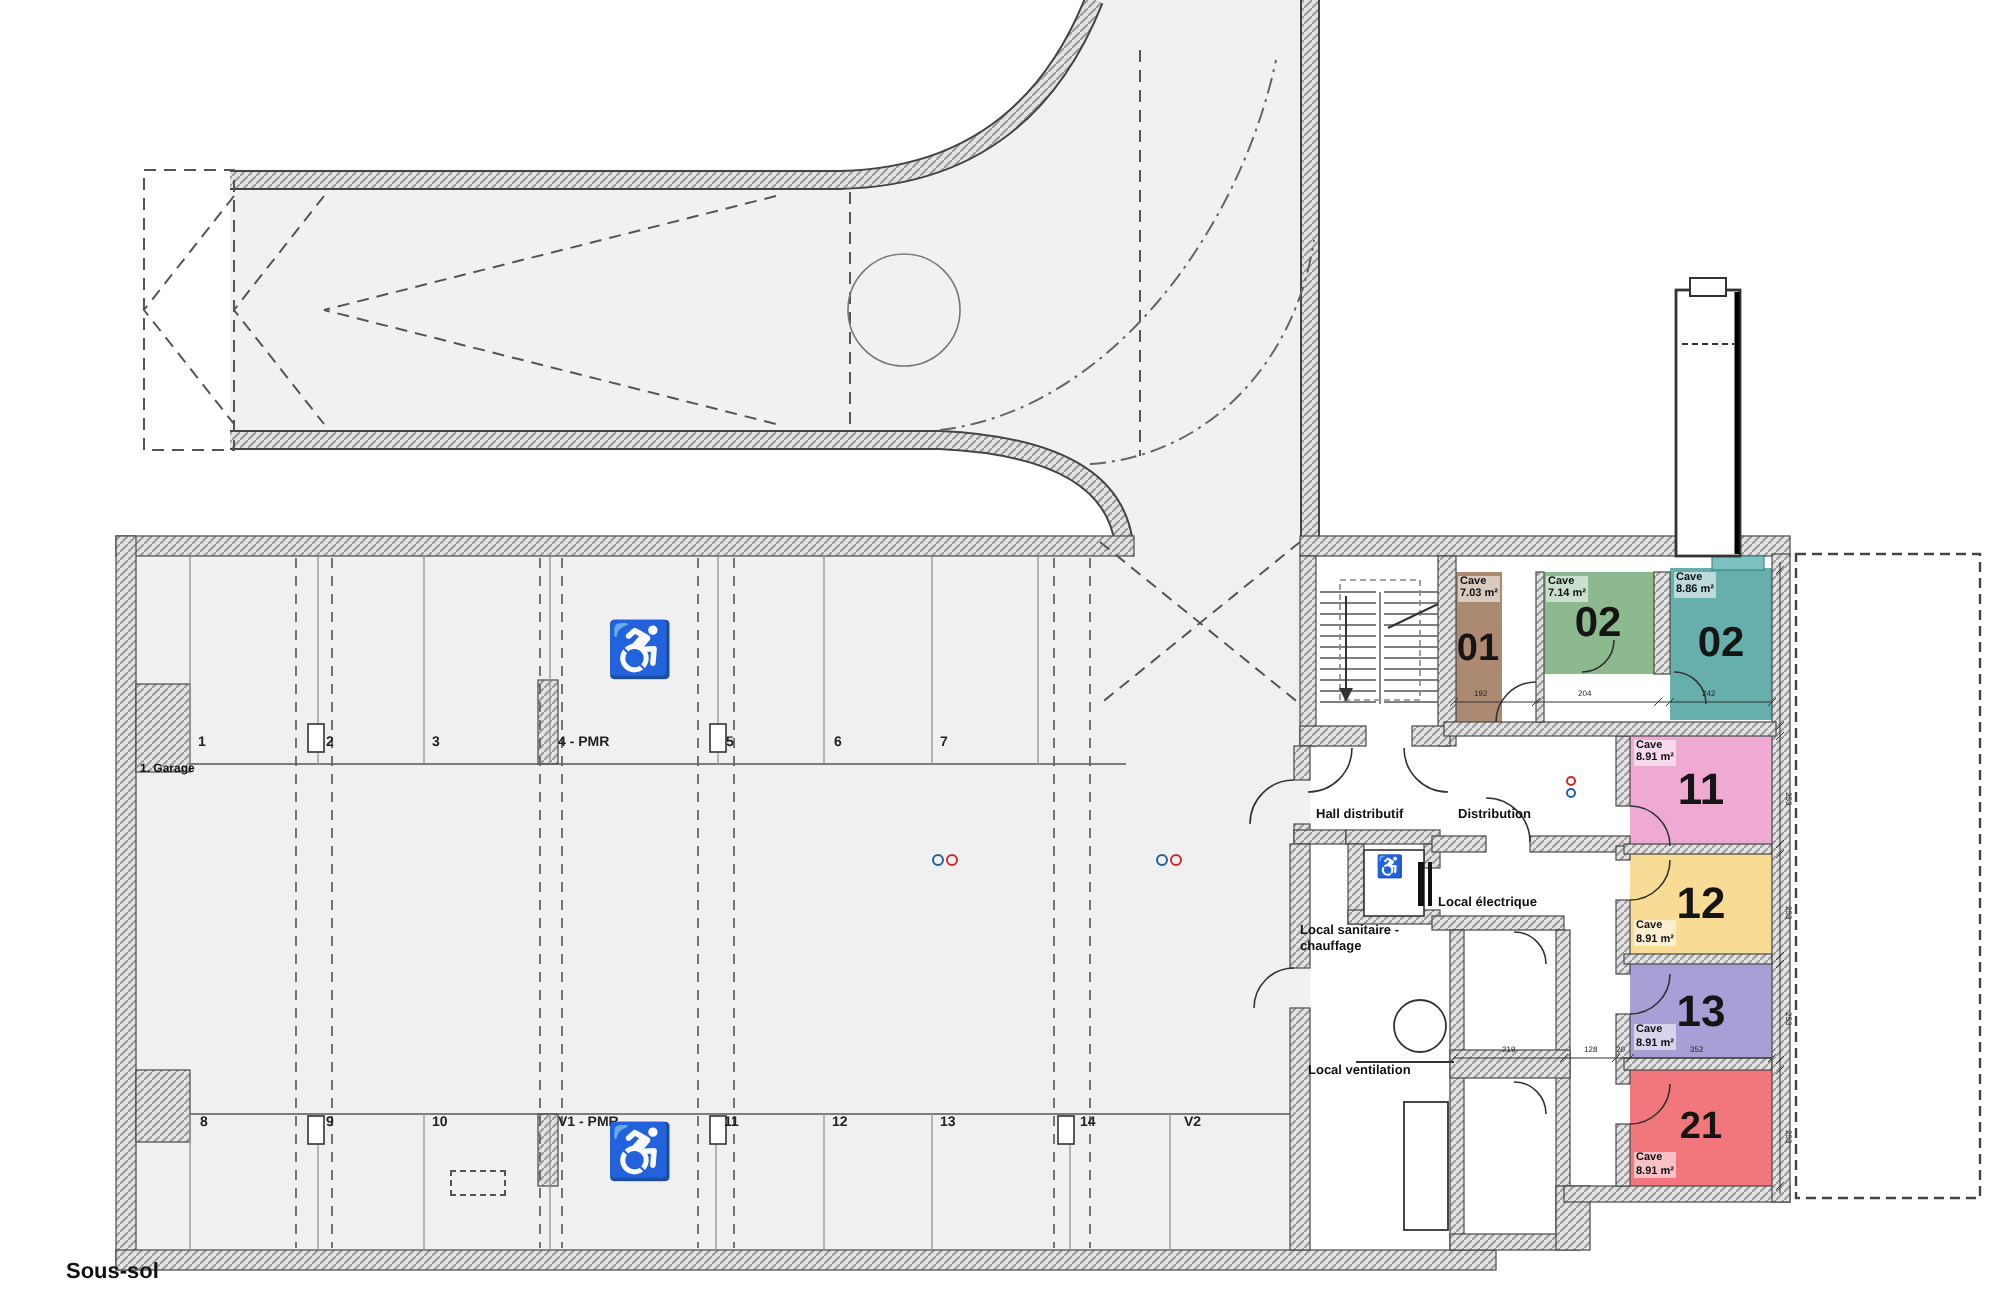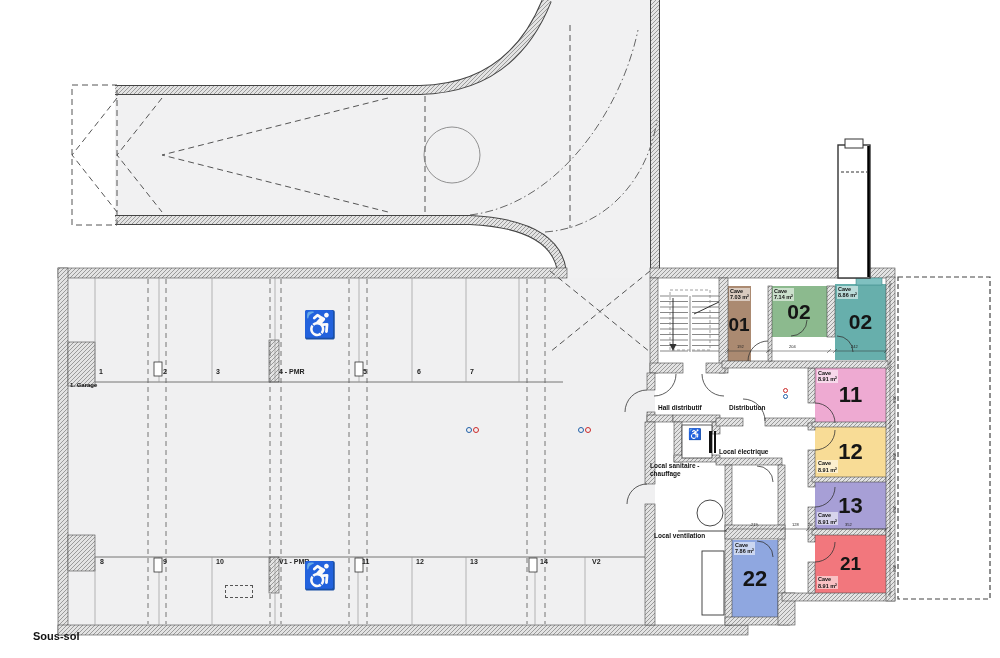--- a/index.html
+++ b/index.html
@@ -58,24 +58,20 @@
         <div class="cave-num" style="font-size: 22px;">12</div>
         <div class="cave-label" style="left: 2px; bottom: 4px;">Cave&nbsp;<br>8.91 m²</div>
       </div>
       <div class="cave" style="left: 815px; top: 482px; width: 71px; height: 47px; background: rgb(167, 159, 214);">
         <div class="cave-num" style="font-size: 22px;">13</div>
         <div class="cave-label" style="left: 2px; bottom: 4px;">Cave&nbsp;<br>8.91 m²</div>
       </div>
       <div class="cave" style="left: 815px; top: 535px; width: 71px; height: 58px; background: rgb(242, 119, 125);">
         <div class="cave-num" style="font-size: 19px;">21</div>
         <div class="cave-label" style="left: 2px; bottom: 4px;">Cave&nbsp;<br>8.91 m²</div>
-      </div>
-      <div class="cave" style="left: 732px; top: 540px; width: 46px; height: 77px; background: rgb(143, 167, 224);">
-        <div class="cave-num" style="font-size: 22px;">22</div>
-        <div class="cave-label" style="left: 2px; top: 2px;">Cave&nbsp;<br>7.86 m²</div>
       </div>
     </div>
 
   <svg id="linework" width="1000" height="658">
     <defs>
       <pattern id="hp" width="4" height="4" patternUnits="userSpaceOnUse">
         <rect width="4" height="4" fill="#e3e3e3"></rect>
         <path d="M0,4 L4,0" stroke="#9a9a9a" stroke-width="1"></path>
       </pattern>
     </defs>

